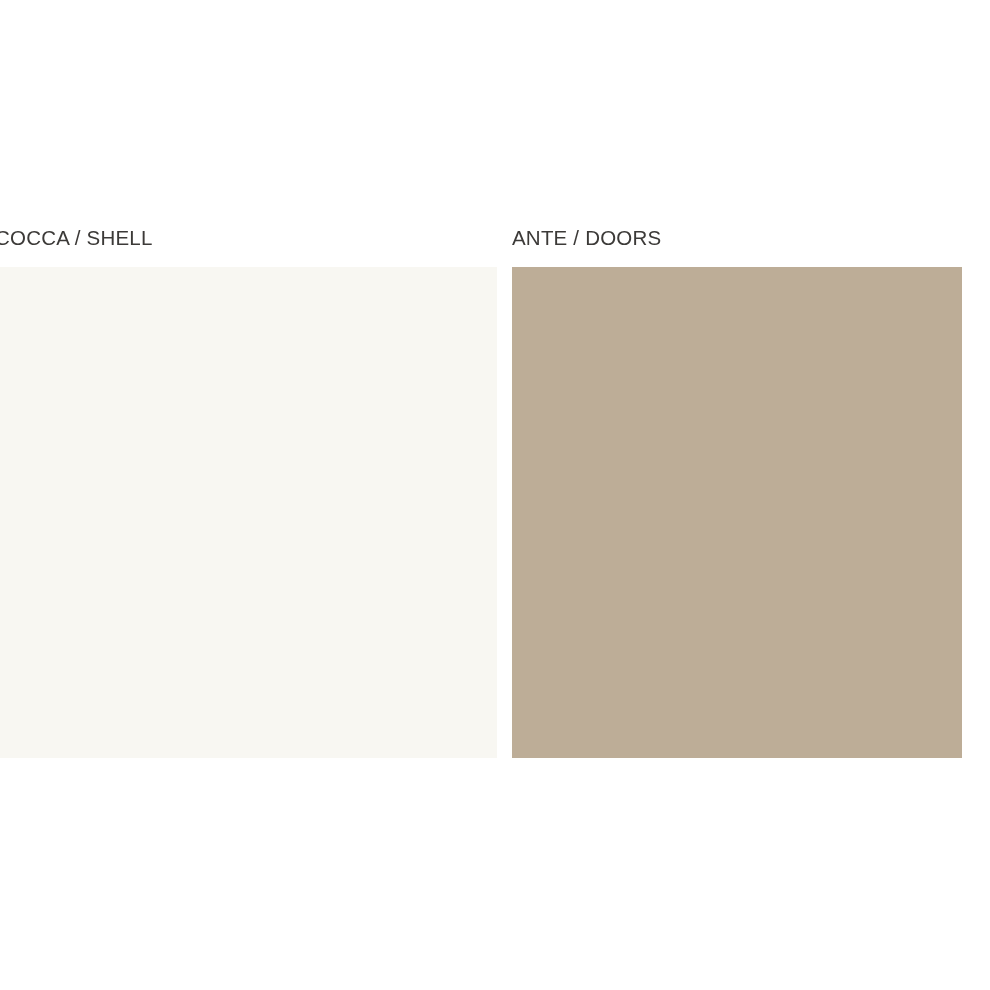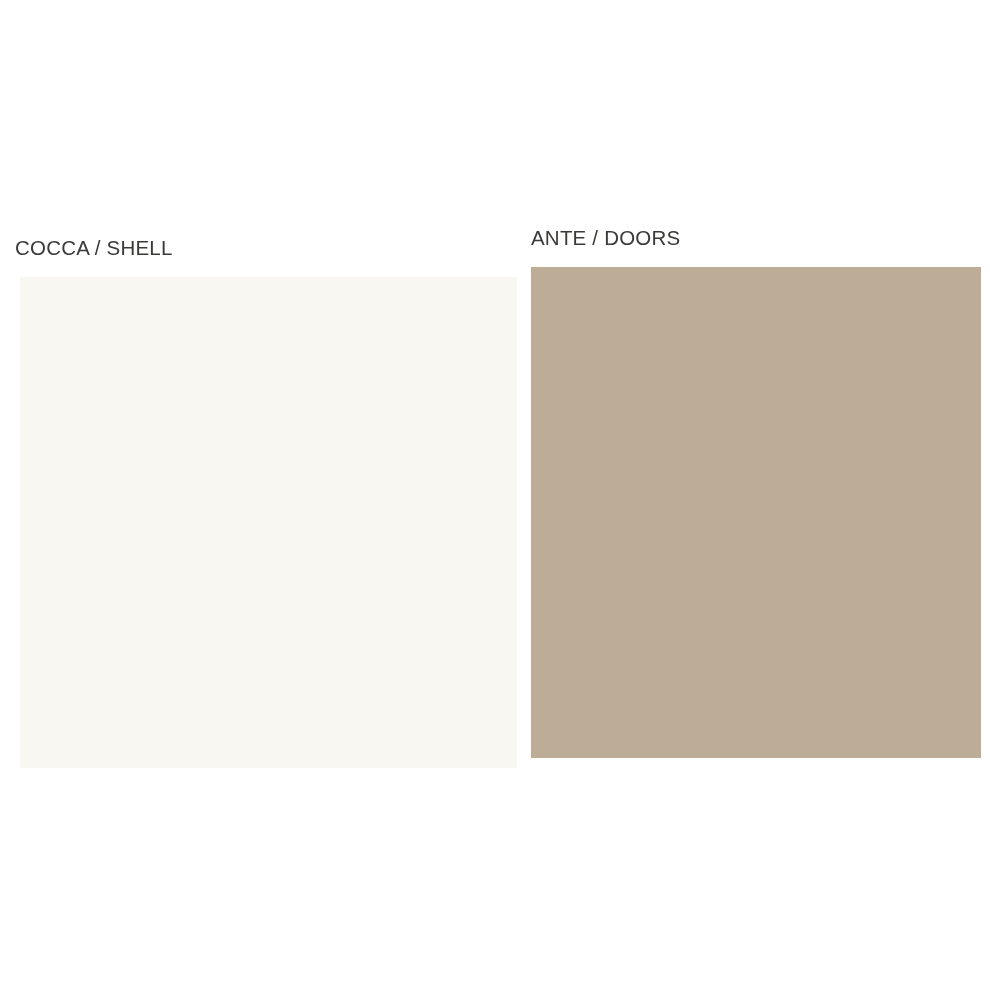--- a/index.html
+++ b/index.html
@@ -20,29 +20,27 @@
     height: 990px;
     background: #ffffff;
   }
 
   
   .swatch-group {
     position: absolute;
   }
   .swatch-group.left {
     left: 0px;
-    top: 235px;
+    top: 225px;
     width: 497px;
-    padding-left: 20px;
   }
   .swatch-group.right {
     left: 512px;
     top: 225px;
     width: 450px;
-    margin-left: 19px;
   }
 
   .swatch-label {
     font-size: 20.5px;
     font-weight: 400;
     line-height: 26px;
     letter-spacing: 0.2px;
     color: #3c3a38;
     white-space: nowrap;
     height: 26px;

